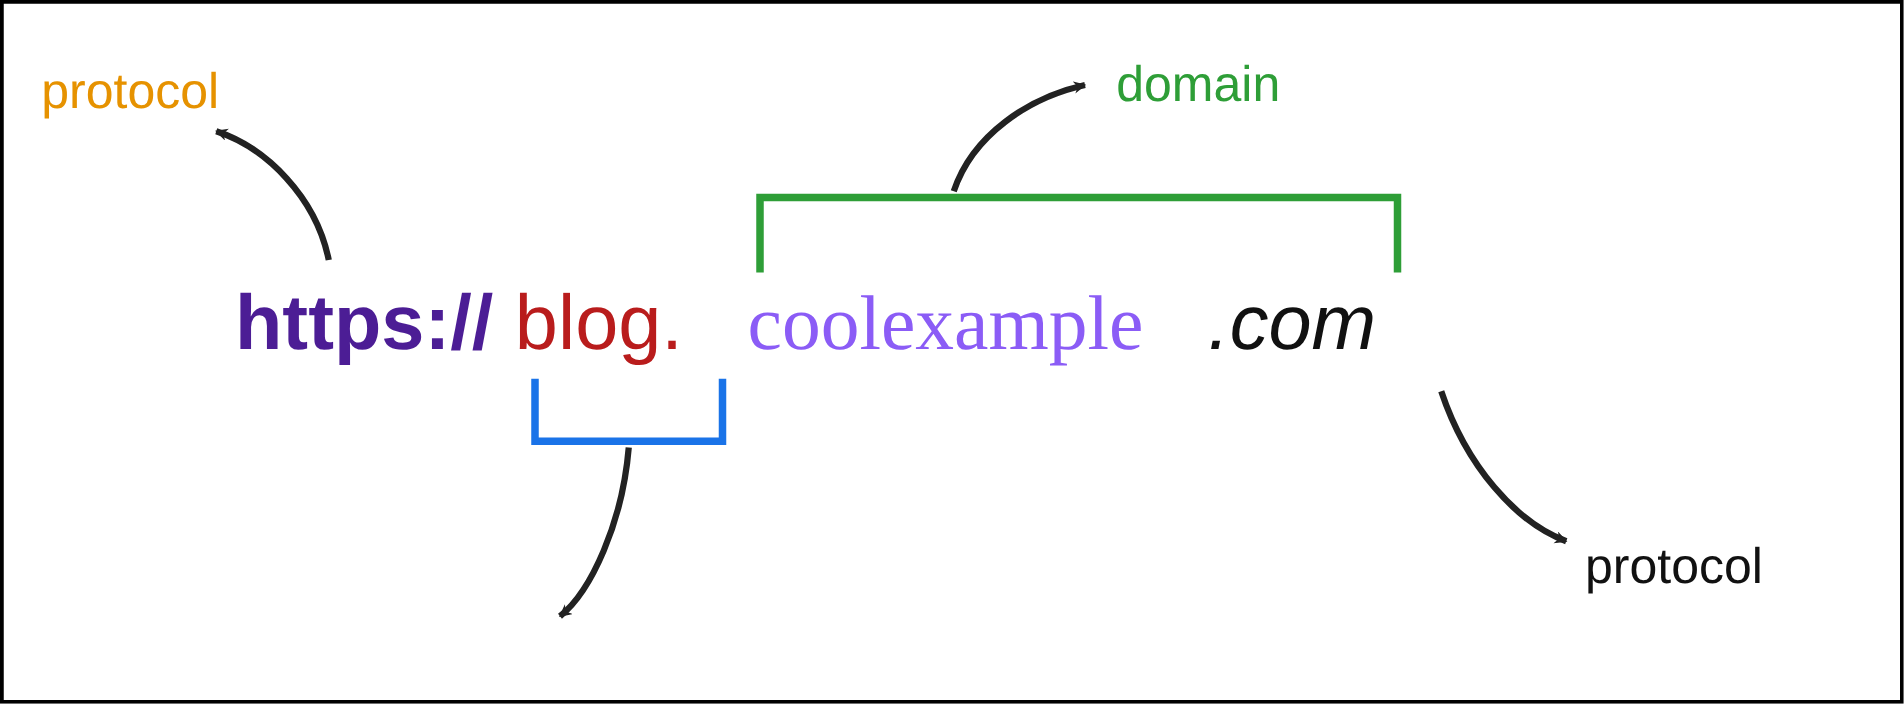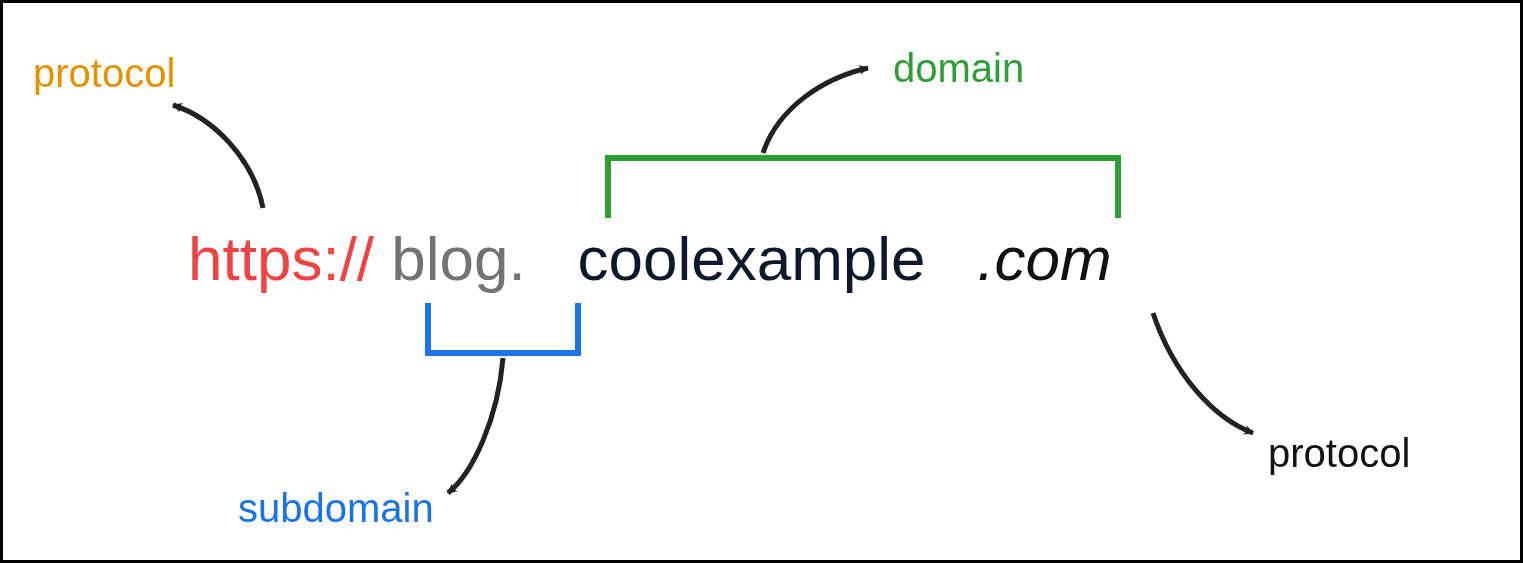--- a/index.html
+++ b/index.html
@@ -18,23 +18,23 @@
   }
   .url {
     position: absolute;
     left: 185px;
     top: 220px;
     font-size: 62px;
     white-space: nowrap;
     letter-spacing: 0px;
   }
   .url span { display:inline; }
-  .protocol-part { color:#ef4444; }
-  .subdomain-part { color:#737373; }
-  .domain-part   { color:#0f172a; }
+  .protocol-part { color:#4c1d95;font-weight:bold; }
+  .subdomain-part { color:#b91c1c; }
+  .domain-part   { color:#8b5cf6;font-family:Liberation Serif, serif; }
   .ext-part      { color:#111;font-style:italic; }
   .label {
     position: absolute;
     font-size: 40px;
     line-height: 1;
     white-space: nowrap;
   }
   .label.protocol  { color:#e69200; left:30px;  top:50px; }
   .label.domain    { color:#2e9e37; left:890px; top:45px; }
   .label.subdomain { color:#1a73e8; left:235px; top:485px; }
@@ -56,21 +56,20 @@
     <span class="protocol-part">https://</span>
     <span class="subdomain-part">blog.</span>
     <span>&nbsp;</span>
     <span class="domain-part">coolexample</span>
     <span>&nbsp;</span>
     <span class="ext-part">.com</span>
   </div>
 
   <div class="label domain">domain</div>
   <div class="label protocol">protocol</div>
-  <div class="label subdomain">subdomain</div>
   <div class="label extension">protocol</div>
 
   <svg class="overlay" viewBox="0 0 1523 563">
     <defs>
       <marker id="arr-black" markerWidth="12" markerHeight="12" refX="9" refY="5" orient="auto" markerUnits="userSpaceOnUse">
         <path d="M0,0 L10,5 L0,10 L3,5 Z" fill="#222"></path>
       </marker>
     </defs>
 
     <path d="M260,205 C250,155 210,115 170,102" stroke="#222" stroke-width="5" fill="none" marker-end="url(#arr-black)"></path>

